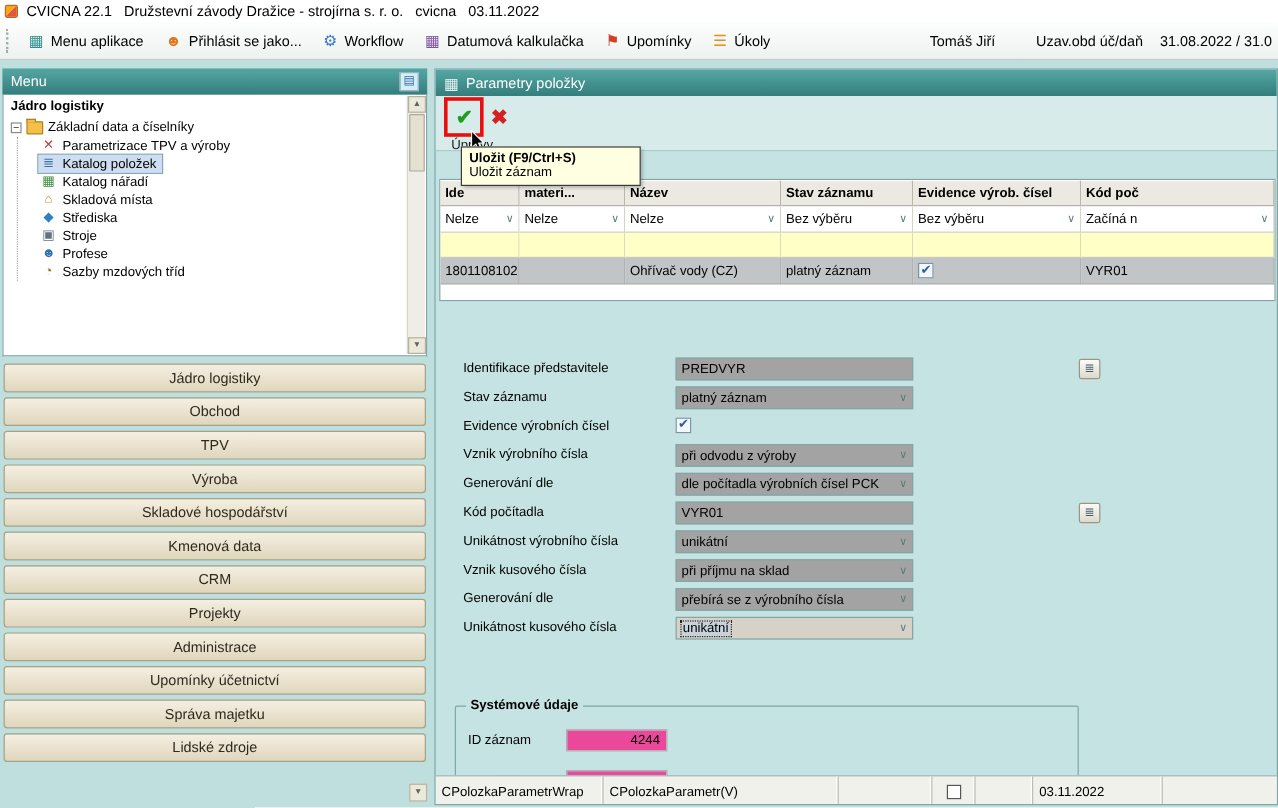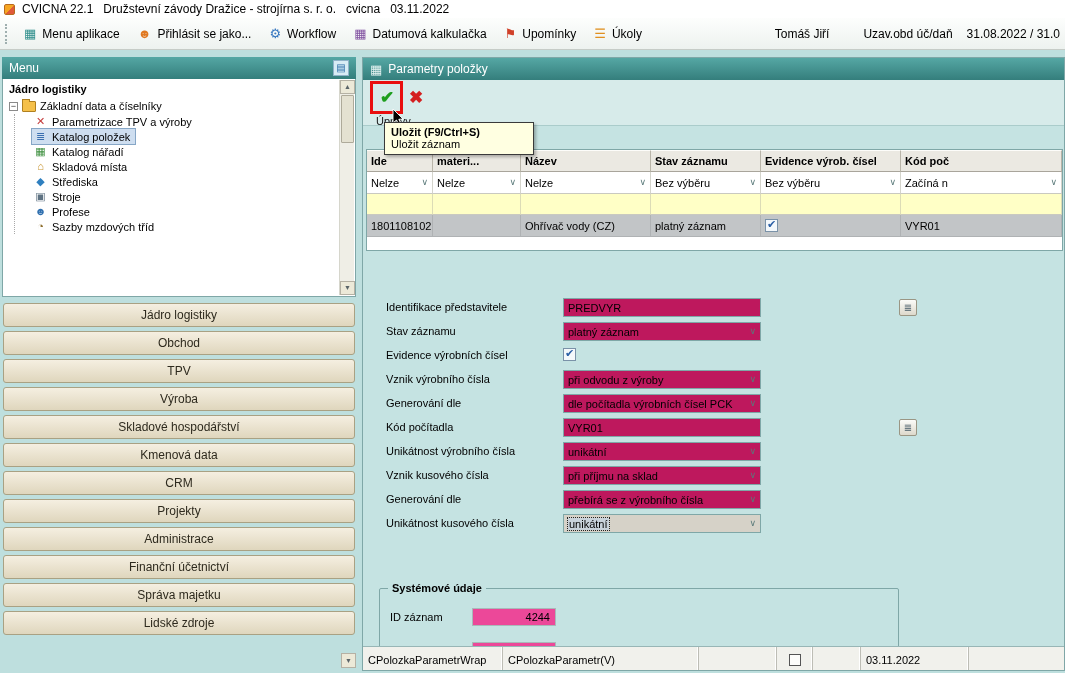--- a/index.html
+++ b/index.html
@@ -77,21 +77,21 @@
   .f-arrow::before,.combo-arrow::before{content:"\2228";}
   .g-yellow .g-cell{height:21px;background:#FFFFC6;border-right:1px solid #DCDCB6;border-bottom:1px solid #C9C9C0;}
   .g-data .g-cell{height:22px;background:#C2C5C7;border-right:1px solid #AFB2B4;border-bottom:1px solid #AFB2B4;display:flex;align-items:center;padding:0 4px;}
   .checkbox{width:13px;height:13px;background:#F4F8FB;border:1px solid #7A92A8;display:inline-block;position:relative;flex:0 0 auto;}
   .checkbox.checked::before{content:"\2714";position:absolute;left:1px;top:-2px;font-size:11px;color:#2B5FA5;}
 
   
   .form{position:absolute;left:3px;top:238px;width:697px;}
   .f-row{position:relative;height:24px;}
   .f-label{position:absolute;left:20px;top:5px;}
-  .combo,.txtfield{position:absolute;left:197px;top:2px;width:198px;height:19px;background:#be185d;border:1px solid #7FA7A7;display:flex;align-items:center;justify-content:space-between;padding:0 4px;white-space:nowrap;overflow:hidden;}
+  .combo,.txtfield{position:absolute;left:197px;top:2px;width:198px;height:19px;background:#a3a3a3;border:1px solid #7FA7A7;display:flex;align-items:center;justify-content:space-between;padding:0 4px;white-space:nowrap;overflow:hidden;}
   .combo.focused{background:#D6D2C8;}
   .combo.focused .combo-text{outline:1px dotted #222;background:#C8D2DA;padding:0 1px;}
   .f-row .checkbox{position:absolute;left:197px;top:4px;}
   .lookup-btn{position:absolute;left:533px;top:3px;width:18px;height:17px;background:linear-gradient(#FBFBF8,#DDD9CC);border:1px solid #9A9684;border-radius:2px;font-family:inherit;font-size:10px;line-height:13px;color:#445A66;cursor:default;}
   .lookup-btn::before{content:"\2263";}
 
   
   .sysgroup{position:absolute;left:16px;top:524px;width:520px;height:190px;border:1px solid #7FA7A7;border-radius:2px;background:transparent;}
   .sysgroup legend{font-weight:bold;margin-left:8px;padding:0 4px;}
   .sg-row{position:absolute;left:0;height:22px;width:100%;}
@@ -205,21 +205,21 @@
       <div class="accordion" id="accordion">
           <button class="acc-btn">Jádro logistiky</button>
           <button class="acc-btn">Obchod</button>
           <button class="acc-btn">TPV</button>
           <button class="acc-btn">Výroba</button>
           <button class="acc-btn">Skladové hospodářství</button>
           <button class="acc-btn">Kmenová data</button>
           <button class="acc-btn">CRM</button>
           <button class="acc-btn">Projekty</button>
           <button class="acc-btn">Administrace</button>
-          <button class="acc-btn">Finanční účetnictví</button>
+          <button class="acc-btn">Upomínky účetnictví</button>
           <button class="acc-btn">Správa majetku</button>
           <button class="acc-btn">Lidské zdroje</button>
         </div>
       <span class="acc-scroll"></span>
     </div>
 
     <div class="main-panel">
       <div class="panel-header mp-header">
         <span class="gicon" style="color:#E4F2F1;">▦</span>
         <span>Parametry položky</span>

